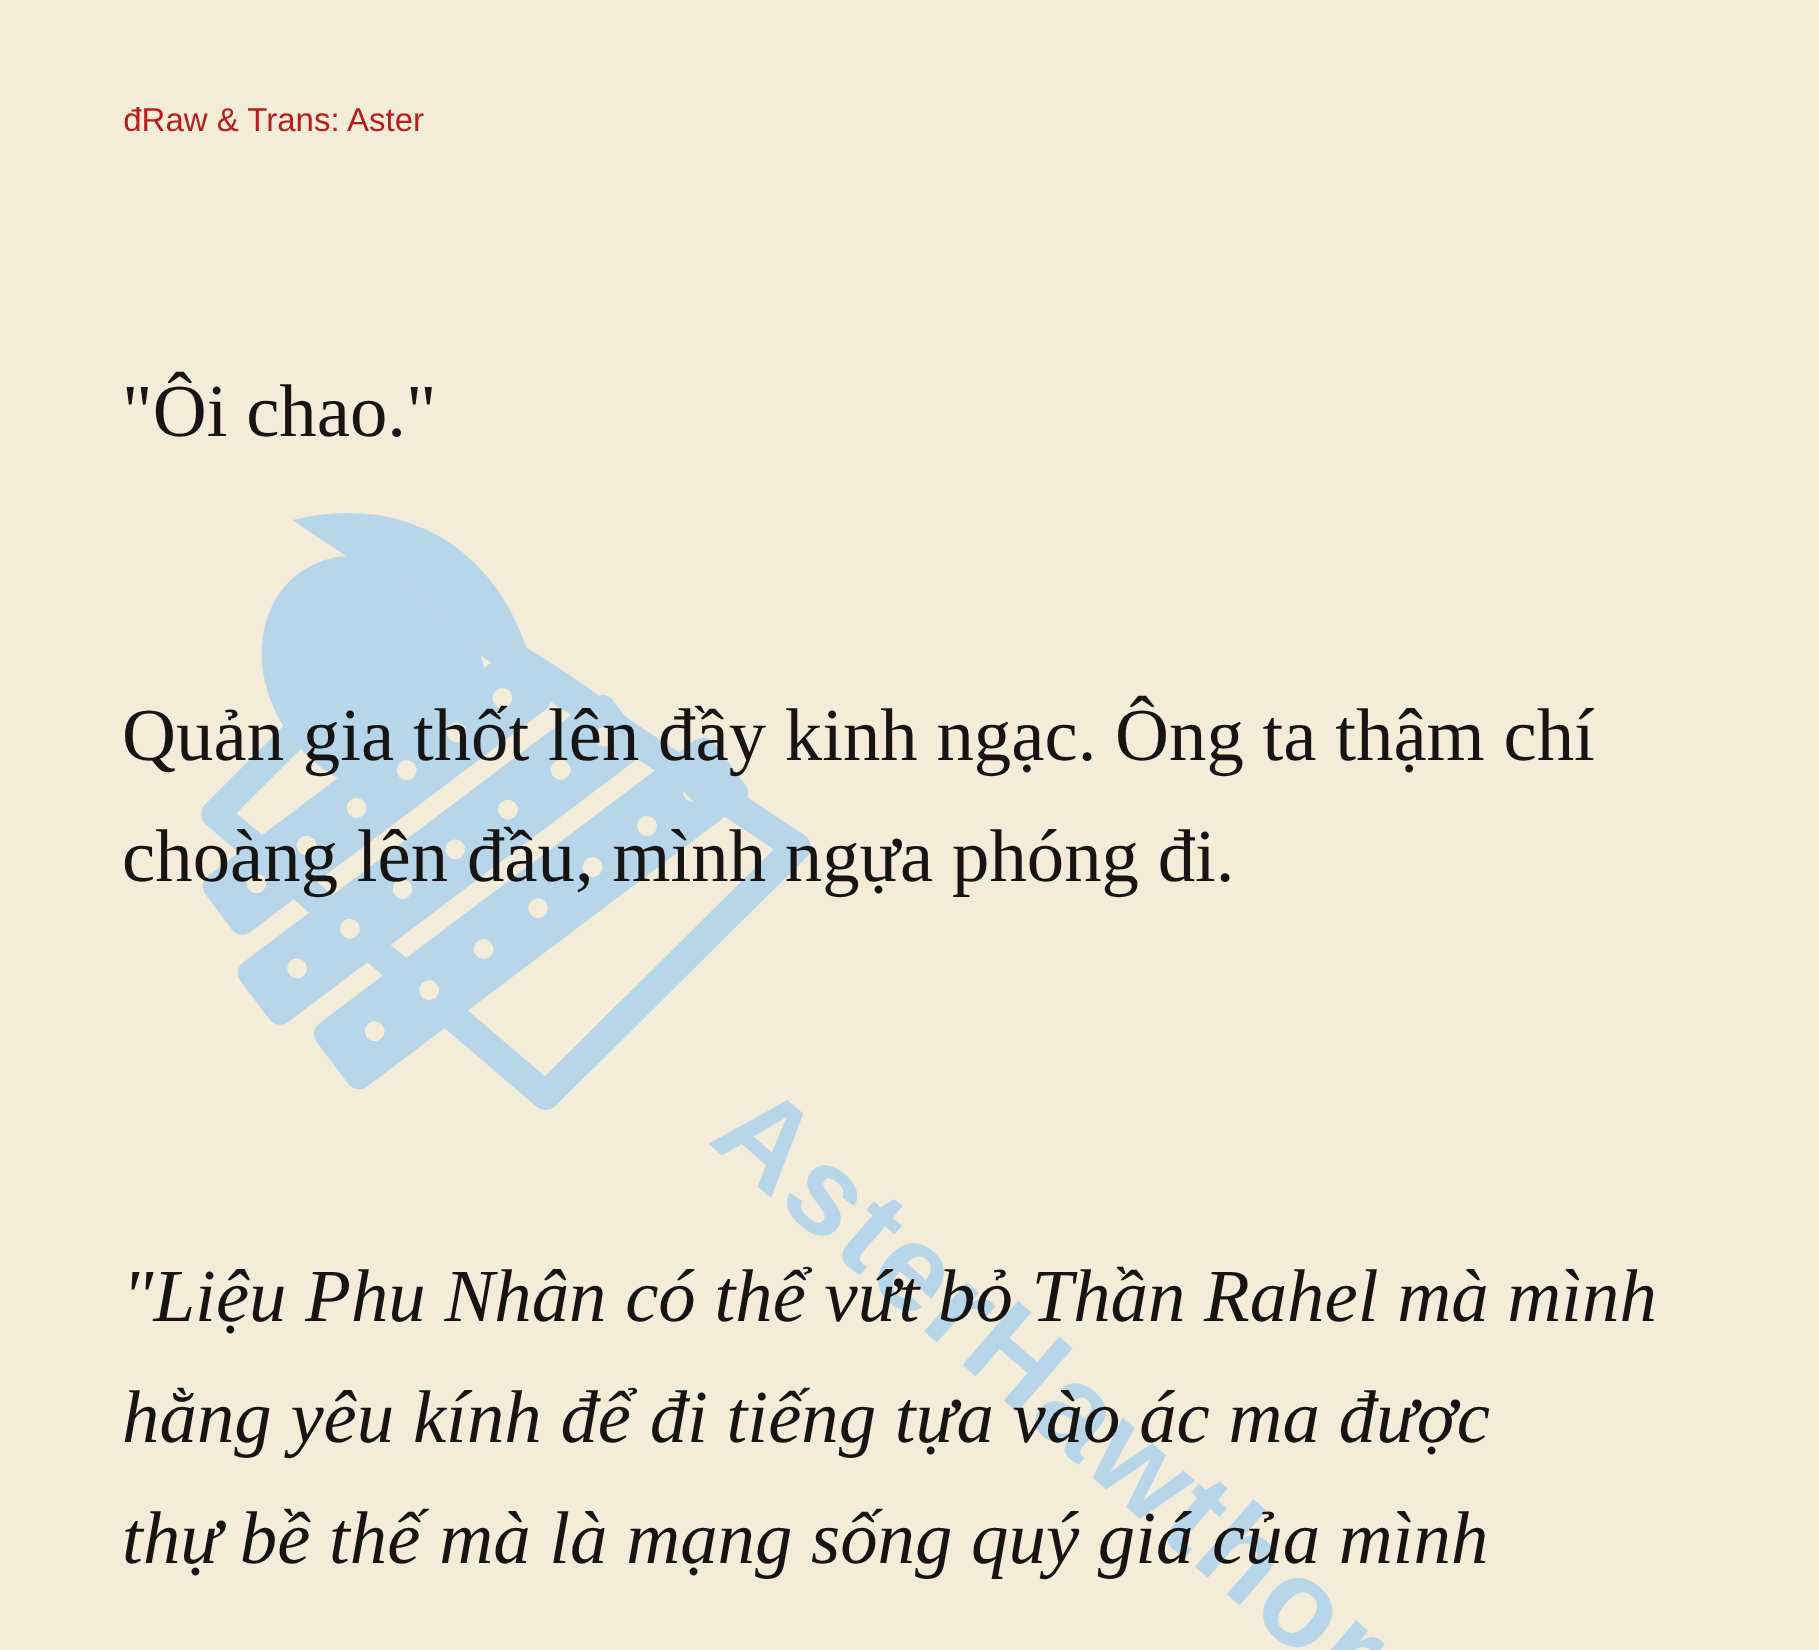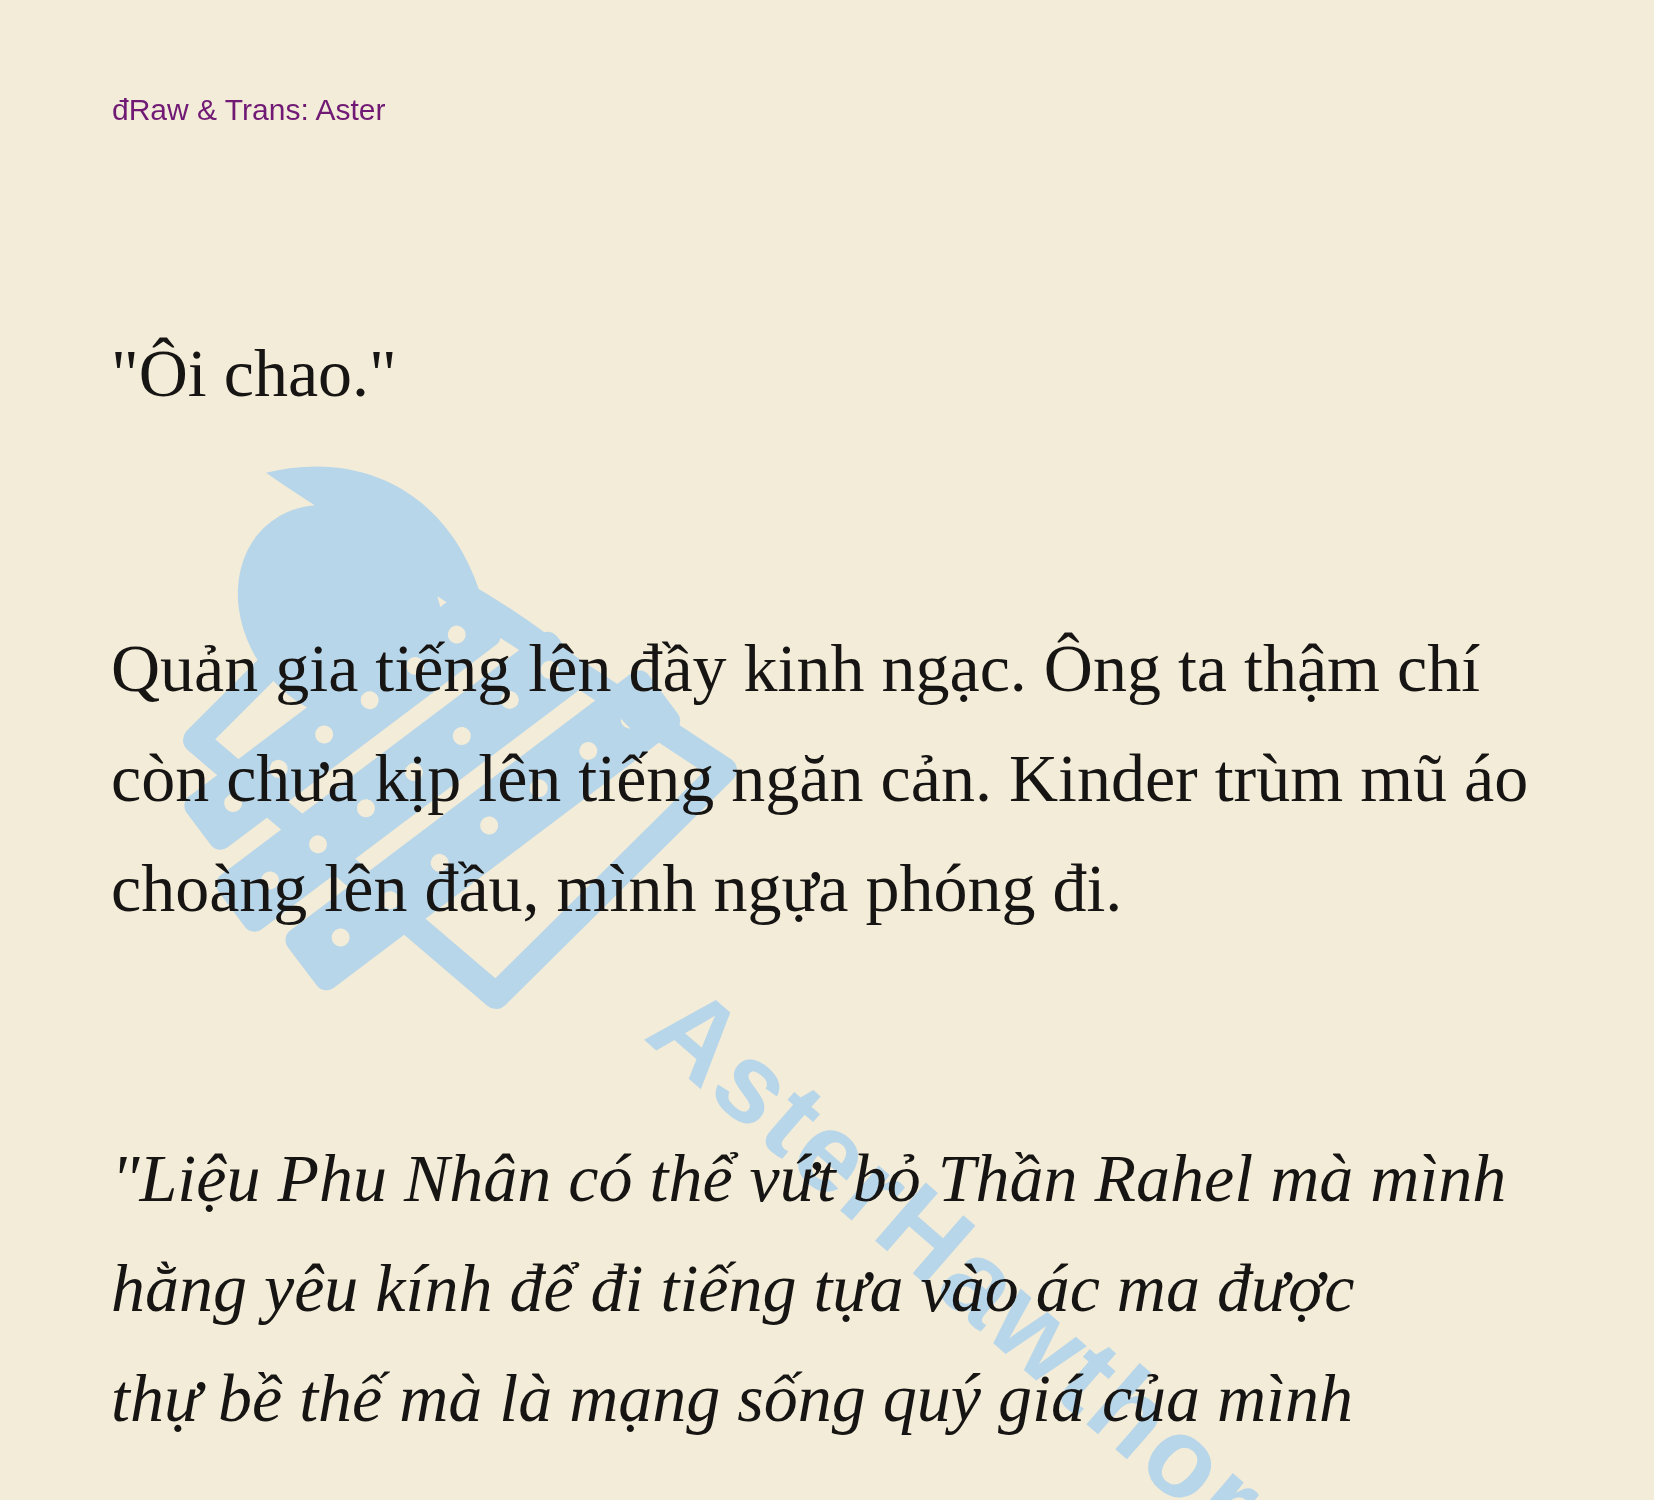--- a/index.html
+++ b/index.html
@@ -17,21 +17,21 @@
     z-index:0;pointer-events:none;
   }
   .wm-brand{
     font-family:"Liberation Sans", sans-serif;
     font-weight:bold;
     letter-spacing:3px;
   }
   .credit{
     position:absolute;left:112px;top:92px;z-index:2;
     font-family:"Liberation Sans", sans-serif;
-    font-size:30px;line-height:36px;color:#701a75;
+    font-size:30px;line-height:36px;color:#b91c1c;
   }
   .para{
     position:absolute;left:111px;z-index:2;
     font-size:68px;line-height:110px;color:#161513;
     white-space:nowrap;
   }
   .para .tline{display:block;height:110px;}
   .p1{top:318px;}
   .p2{top:613px;}
   .p3{top:1123px;font-style:italic;}
@@ -81,22 +81,21 @@
     <text class="wm-brand" transform="translate(642 1038) rotate(41)" font-size="112" fill="#b8d6e9">AsterHawthorne</text>
   </svg>
 
   <div class="credit">đRaw &amp; Trans: Aster</div>
 
   <div class="para p1">
     <span class="tline">"Ôi chao."</span>
   </div>
 
   <div class="para p2">
-    <span class="tline">Quản gia tiếng lên đầy kinh ngạc. Ông ta thậm chí</span>
-    <span class="tline">còn chưa kịp lên tiếng ngăn cản. Kinder trùm mũ áo</span>
+    <span class="tline">Quản gia thốt lên đầy kinh ngạc. Ông ta thậm chí</span>
     <span class="tline">choàng lên đầu, mình ngựa phóng đi.</span>
   </div>
 
   <div class="para p3">
     <span class="tline">"Liệu Phu Nhân có thể vứt bỏ Thần Rahel mà mình</span>
     <span class="tline">hằng yêu kính để đi tiếng tựa vào ác ma được</span>
     <span class="tline">thự bề thế mà là mạng sống quý giá của mình</span>
   </div>
 
 </div>

